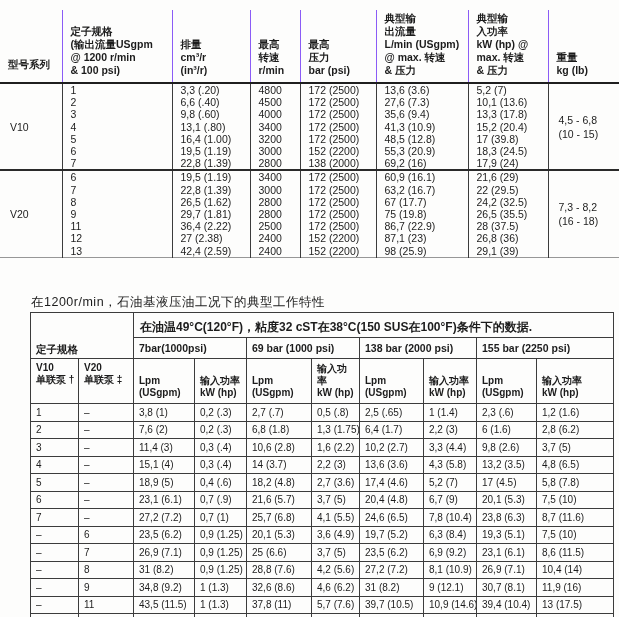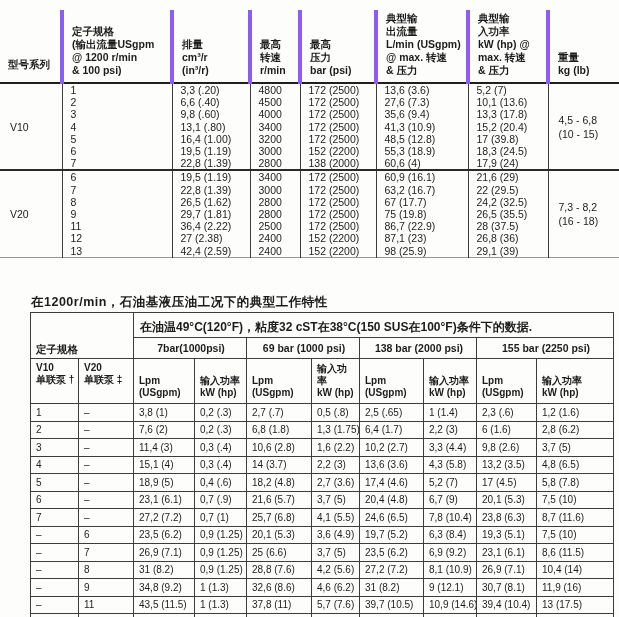--- a/index.html
+++ b/index.html
@@ -14,54 +14,54 @@
   #t1 {
     position:absolute; top:10px; left:0; width:619px;
     border-collapse:collapse; table-layout:fixed;
     border-bottom:1px solid #979797;
   }
   #t1 th {
     vertical-align:bottom; text-align:left; font-weight:bold;
     font-size:10.5px; line-height:13px; white-space:pre-line;
     padding:2px 3px 5px 8px;
     border-bottom:2px solid #1f1f1f;
-    border-left:4px solid #8b5cf6;
+    border-left:1px solid #8b5cf6;
   }
   #t1 th.first { border-left:none; padding-bottom:11px; }
   #t1 td {
     font-size:10.5px; line-height:12.2px; height:12px;
     padding:0 0 0 8px; white-space:nowrap;
     border-left:1px solid #3c3c3c;
   }
   #t1 td.model-cell { border-left:none; vertical-align:middle; padding-left:10px; }
   #t1 td.weight-cell { vertical-align:middle; white-space:pre-line; line-height:14px; padding-left:10px; }
   #t1 tr.group-start td { border-top:2px solid #2a2a2a; }
 
   
   #perf-title {
     position:absolute; top:294px; left:31px;
-    font-size:12.5px; font-weight:bold; letter-spacing:0.5px;
+    font-size:12.5px; font-weight:normal; letter-spacing:0.5px;
   }
 
   
   #t2 {
     position:absolute; top:312px; left:30px; width:583px;
     border-collapse:collapse; table-layout:fixed;
   }
   #t2 th, #t2 td { border:1px solid #3c3c3c; }
   #t2 th {
     text-align:left; font-weight:bold; white-space:pre-line;
     font-size:10px; line-height:12px; padding:2px 3px 2px 5px;
   }
   #t2 th.stator-head { vertical-align:bottom; font-size:10.5px; padding-bottom:3px; }
   #t2 td.note-cell {
     font-size:12px; padding:7px 4px 3px 6px; height:14px;
     font-weight:bold; white-space:nowrap; overflow:hidden;
   }
-  #t2 tr.press-row th { height:16px; vertical-align:middle; font-size:10.5px;text-align:center; }
+  #t2 tr.press-row th { height:16px; vertical-align:middle; font-size:10.5px; }
   #t2 tr.sub-row th { height:37px; vertical-align:bottom; padding-bottom:4px; }
   #t2 tr.sub-row th.pump-head { vertical-align:top; padding-top:3px; }
   #t2 td {
     font-size:10px; line-height:11px; height:14.5px;
     padding:1px 2px 1px 5px; white-space:nowrap; overflow:hidden;
   }
 </style>
 </head>
 <body>
 
@@ -148,29 +148,29 @@
         <td>3200</td>
         <td>172 (2500)</td>
         <td>48,5 (12.8)</td>
         <td>17 (39.8)</td>
       </tr>
       <tr>
         <td>6</td>
         <td>19,5 (1.19)</td>
         <td>3000</td>
         <td>152 (2200)</td>
-        <td>55,3 (18.9)</td>
+        <td>55,3 (20.9)</td>
         <td>18,3 (24.5)</td>
       </tr>
       <tr>
         <td>7</td>
         <td>22,8 (1.39)</td>
         <td>2800</td>
         <td>138 (2000)</td>
-        <td>60,6 (4)</td>
+        <td>69,2 (16)</td>
         <td>17,9 (24)</td>
       </tr>
       <tr class="group-start">
         <td class="model-cell" rowspan="7">V20</td>
         <td>6</td>
         <td>19,5 (1.19)</td>
         <td>3400</td>
         <td>172 (2500)</td>
         <td>60,9 (16.1)</td>
         <td>21,6 (29)</td>

